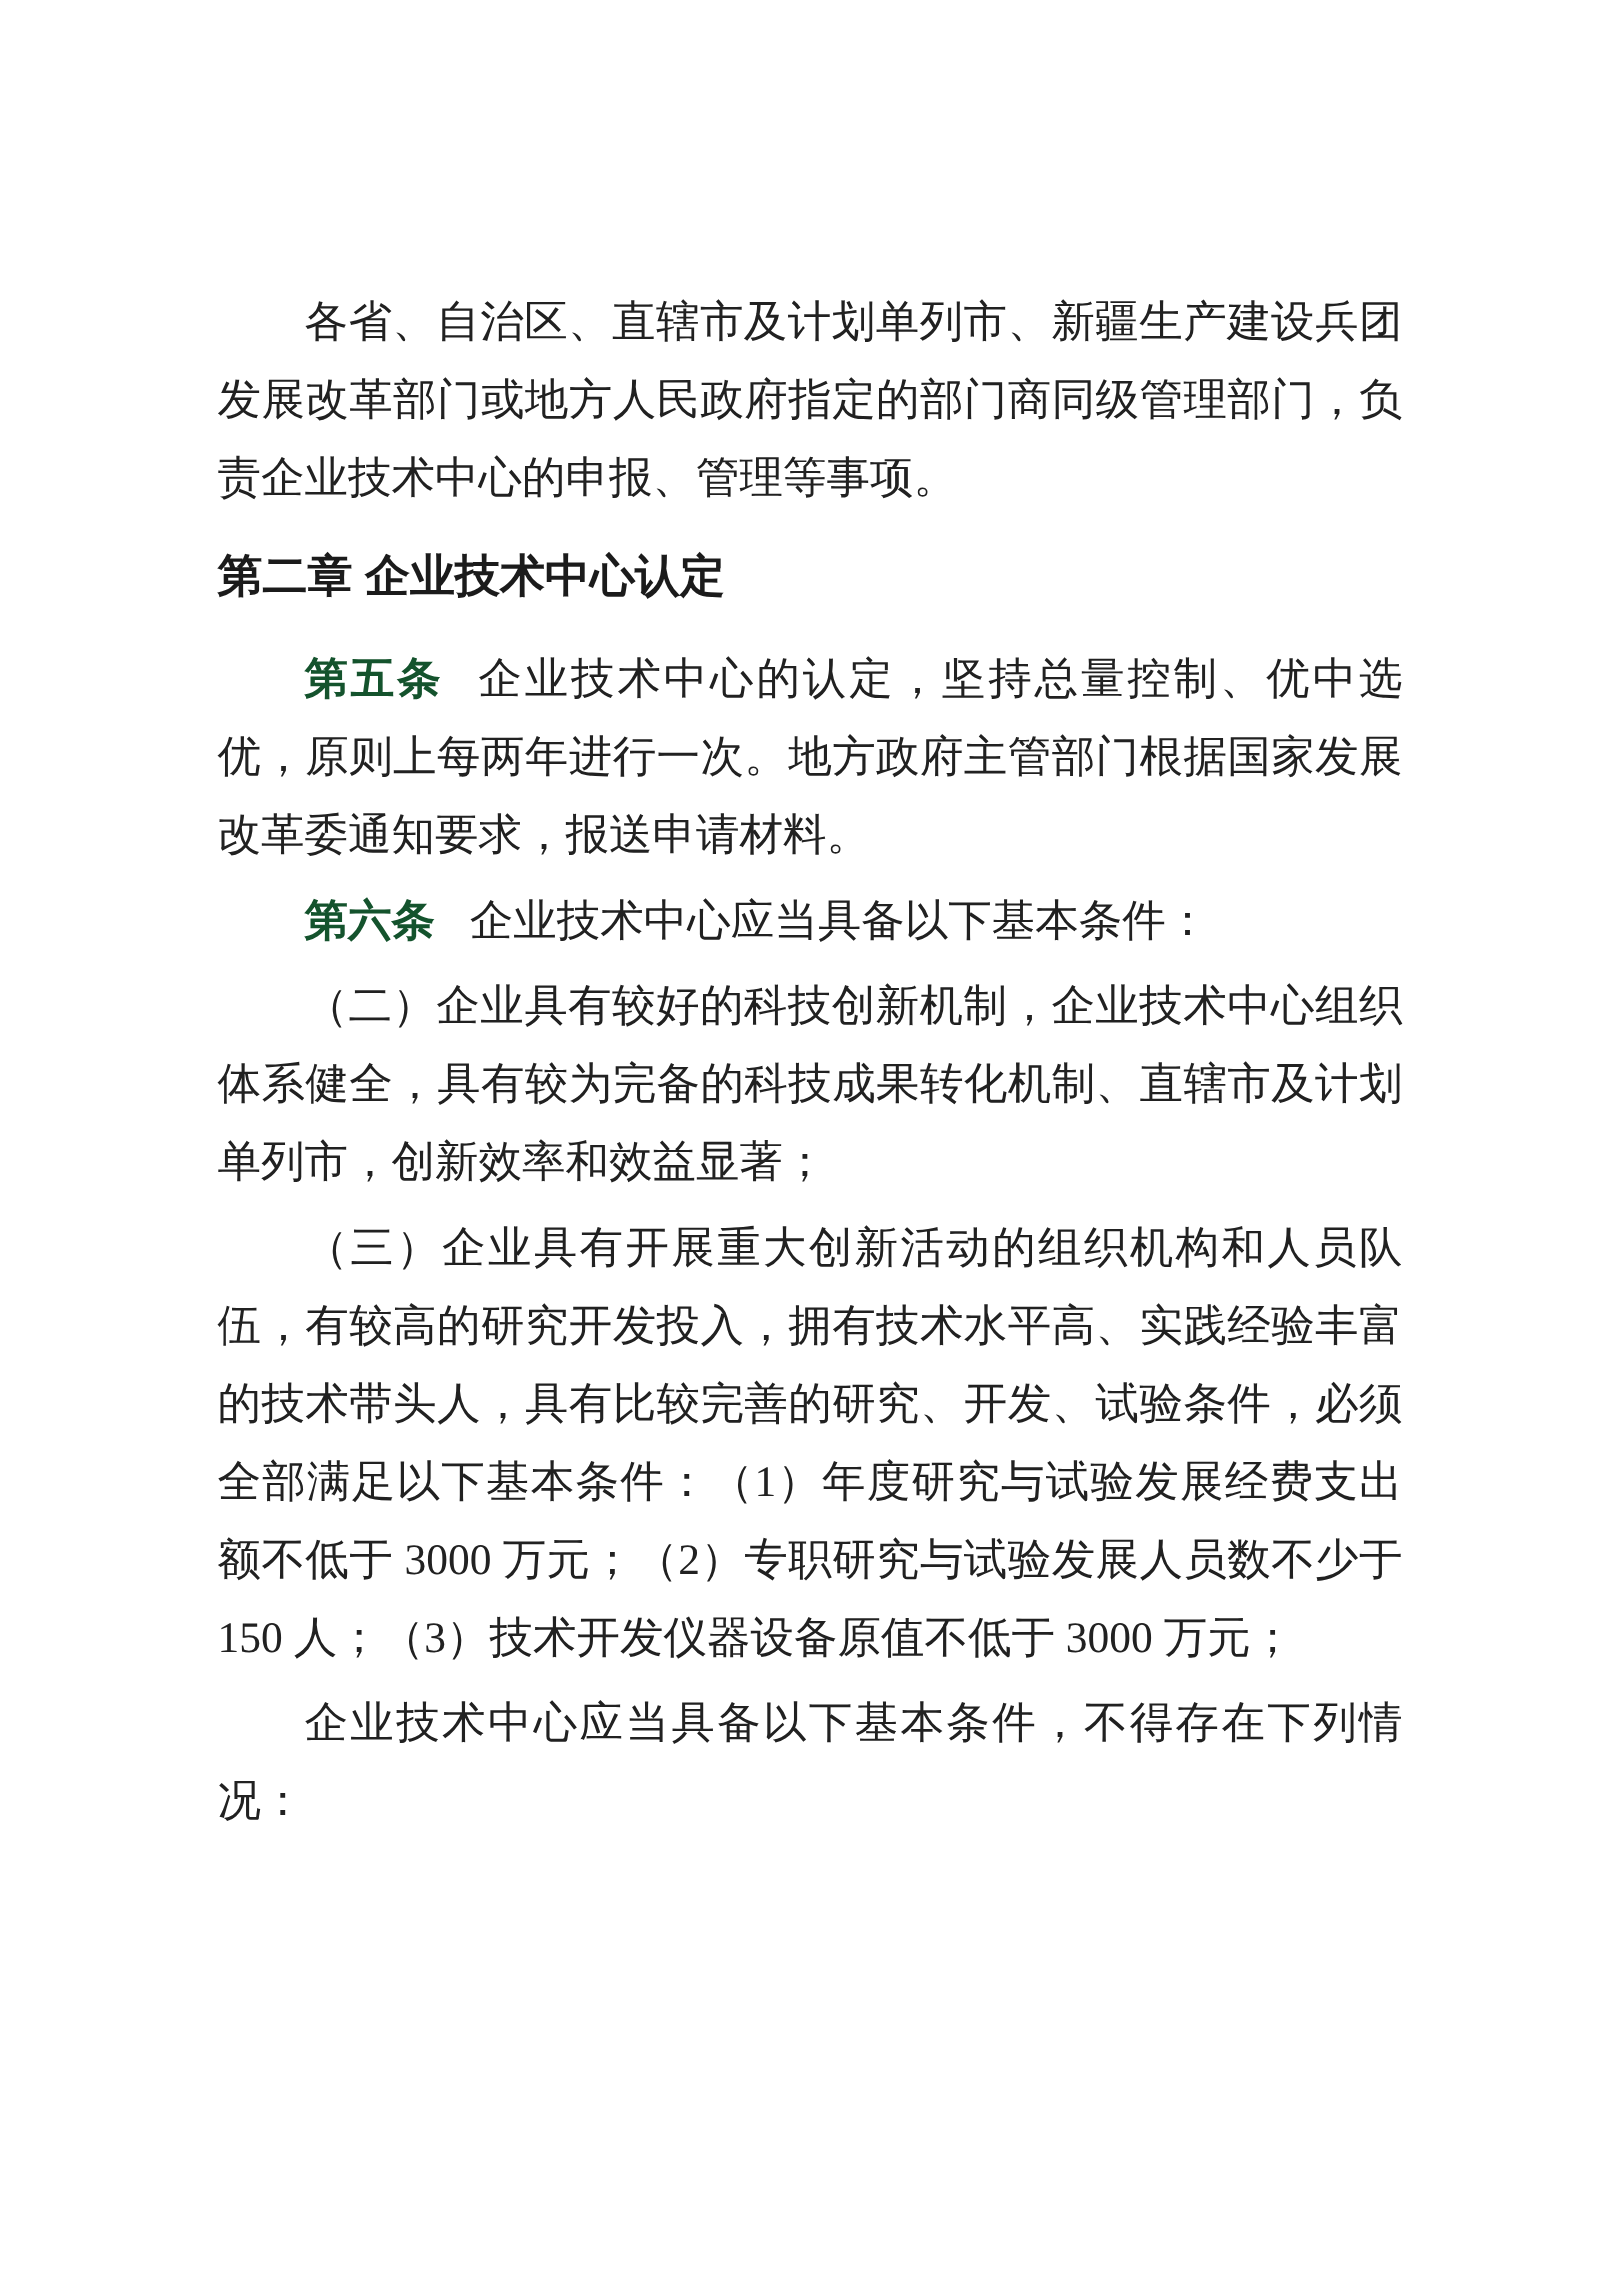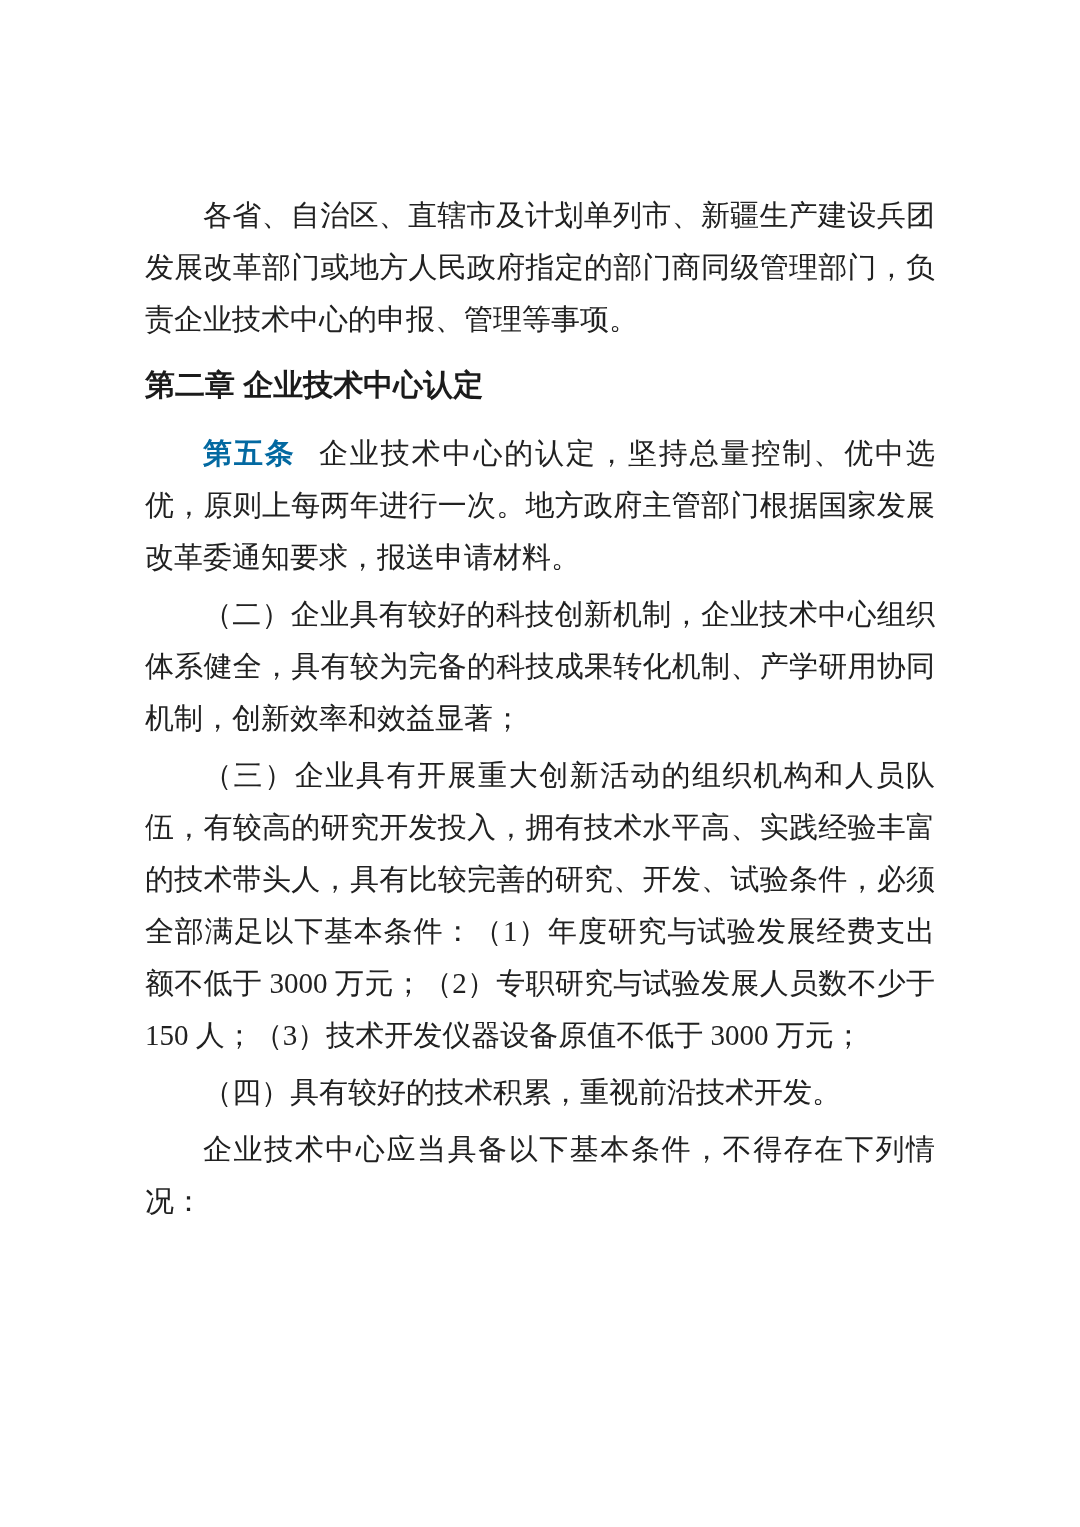--- a/index.html
+++ b/index.html
@@ -37,39 +37,41 @@
     font-size: 30px;
     font-weight: 700;
     line-height: 52px;
     font-family: "Liberation Sans", "DejaVu Sans", sans-serif;
     color: #1b1b1b;
   }
   .lead {
     font-weight: 700;
     font-family: "Liberation Sans", "DejaVu Sans", sans-serif;
     margin-right: 0.8em;
-    color: #0369a1;
+    color: #14532d;
   }
 </style>
 </head>
 <body>
 
 <div class="page">
 
   <p class="para indent">各省、自治区、直辖市及计划单列市、新疆生产建设兵团发展改革部门或地方人民政府指定的部门商同级管理部门，负责企业技术中心的申报、管理等事项。</p>
 
   <h2 class="heading">第二章 企业技术中心认定</h2>
 
   <p class="para indent">
     <span class="lead">第五条</span><span>企业技术中心的认定，坚持总量控制、优中选优，原则上每两年进行一次。地方政府主管部门根据国家发展改革委通知要求，报送申请材料。</span>
   </p>
 
+  <p class="para indent">
+    <span class="lead">第六条</span><span>企业技术中心应当具备以下基本条件：</span>
+  </p>
 
 
-  <p class="para indent">（二）企业具有较好的科技创新机制，企业技术中心组织体系健全，具有较为完备的科技成果转化机制、产学研用协同机制，创新效率和效益显著；</p>
+  <p class="para indent">（二）企业具有较好的科技创新机制，企业技术中心组织体系健全，具有较为完备的科技成果转化机制、直辖市及计划单列市，创新效率和效益显著；</p>
 
   <p class="para indent">（三）企业具有开展重大创新活动的组织机构和人员队伍，有较高的研究开发投入，拥有技术水平高、实践经验丰富的技术带头人，具有比较完善的研究、开发、试验条件，必须全部满足以下基本条件：（1）年度研究与试验发展经费支出额不低于 3000 万元；（2）专职研究与试验发展人员数不少于 150 人；（3）技术开发仪器设备原值不低于 3000 万元；</p>
 
-  <p class="para indent">（四）具有较好的技术积累，重视前沿技术开发。</p>
 
   <p class="para indent">企业技术中心应当具备以下基本条件，不得存在下列情况：</p>
 
 </div>
 
 </body></html>

